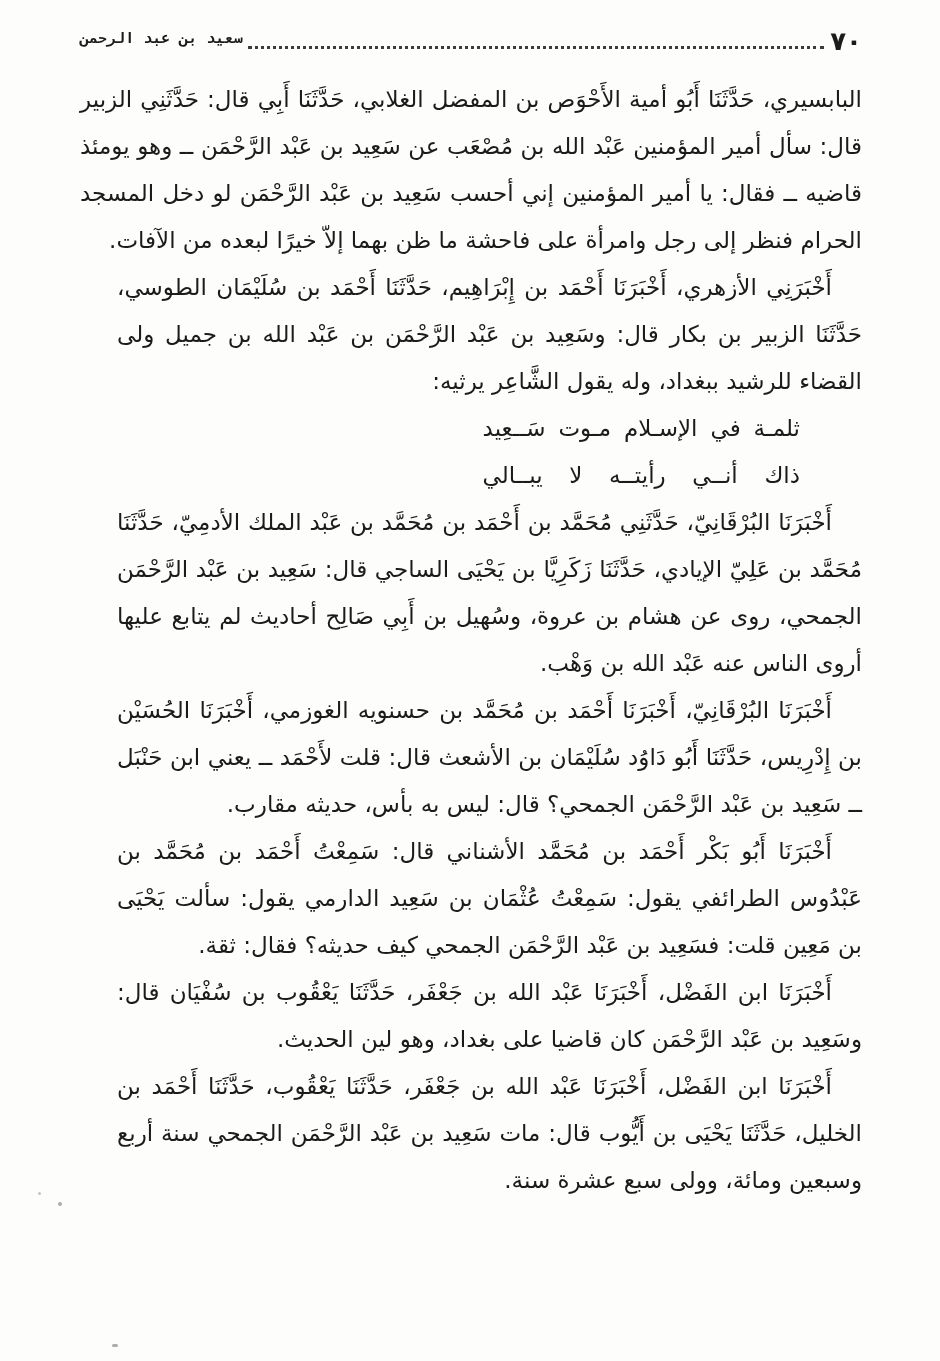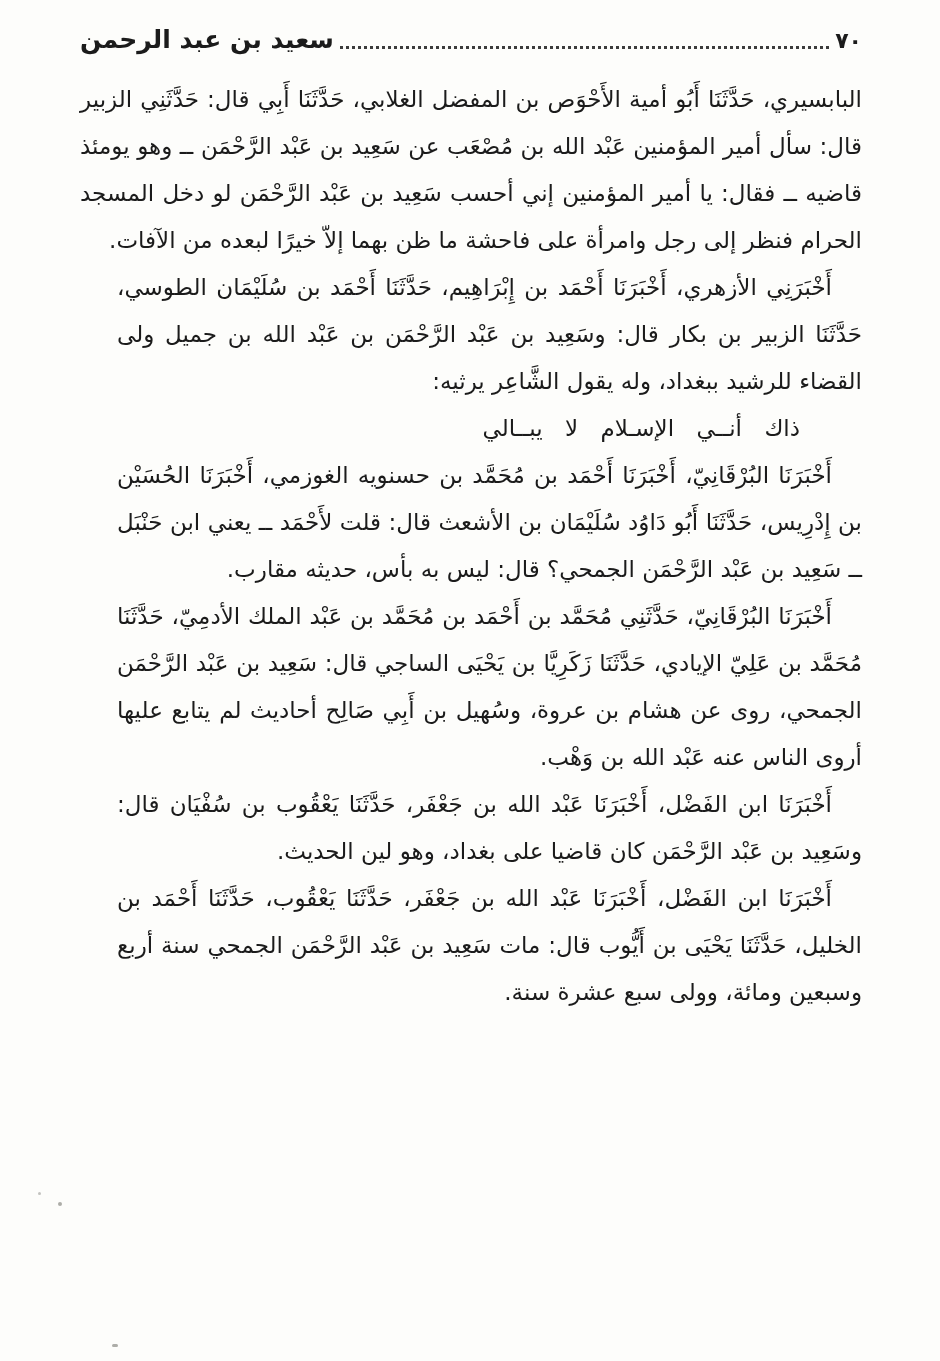--- a/index.html
+++ b/index.html
@@ -20,33 +20,34 @@
     overflow: hidden;
   }
   
   .page-header {
     display: flex;
     align-items: flex-end;
     font-weight: bold;
     margin-bottom: 20px;
   }
   .page-num {
-    font-size: 22px;
+    font-size: 26px;
     line-height: 30px;
     letter-spacing: 1px;
   }
   .leader {
     flex: 1;
     height: 0;
     border-bottom: 3px dotted #3c3c3c;
     margin: 0 6px 7px 6px;
   }
   .chapter-title {
-    font-size: 25px;
+    font-size: 15px;
     line-height: 32px;
+    font-family: Liberation Mono, monospace;
   }
   
   .body-text {
     font-size: 23px;
     line-height: 47px;
     text-align: justify;
   }
   .para {
     margin: 0;
   }
@@ -91,30 +92,32 @@
   </div>
 
   <div class="body-text">
 
     <p class="para">البابسيري، حَدَّثَنَا أَبُو أمية الأَحْوَص بن المفضل الغلابي، حَدَّثَنَا أَبِي قال: حَدَّثَنِي الزبير قال: سأل أمير المؤمنين عَبْد الله بن مُصْعَب عن سَعِيد بن عَبْد الرَّحْمَن ــ وهو يومئذ قاضيه ــ فقال: يا أمير المؤمنين إني أحسب سَعِيد بن عَبْد الرَّحْمَن لو دخل المسجد الحرام فنظر إلى رجل وامرأة على فاحشة ما ظن بهما إلاّ خيرًا لبعده من الآفات.</p>
 
     <p class="para indent">أَخْبَرَنِي الأزهري، أَخْبَرَنَا أَحْمَد بن إِبْرَاهِيم، حَدَّثَنَا أَحْمَد بن سُلَيْمَان الطوسي، حَدَّثَنَا الزبير بن بكار قال: وسَعِيد بن عَبْد الرَّحْمَن بن عَبْد الله بن جميل ولى القضاء للرشيد ببغداد، وله يقول الشَّاعِر يرثيه:</p>
 
     <div class="poem">
       <div class="verse">
+        <span class="hemistich">ثلمـة في الإسـلام مـوت سَــعِيد</span>
       </div>
       <div class="verse">
-        <span class="hemistich">ذاك أنــي الإسـلام لا يبــالي</span>
+        <span class="hemistich">ذاك أنــي رأيتــه لا يبــالي</span>
       </div>
     </div>
 
+    <p class="para indent">أَخْبَرَنَا البُرْقَانِيّ، حَدَّثَنِي مُحَمَّد بن أَحْمَد بن مُحَمَّد بن عَبْد الملك الأدمِيّ، حَدَّثَنَا مُحَمَّد بن عَلِيّ الإيادي، حَدَّثَنَا زَكَرِيَّا بن يَحْيَى الساجي قال: سَعِيد بن عَبْد الرَّحْمَن الجمحي، روى عن هشام بن عروة، وسُهيل بن أَبِي صَالِح أحاديث لم يتابع عليها أروى الناس عنه عَبْد الله بن وَهْب.</p>
+
     <p class="para indent">أَخْبَرَنَا البُرْقَانِيّ، أَخْبَرَنَا أَحْمَد بن مُحَمَّد بن حسنويه الغوزمي، أَخْبَرَنَا الحُسَيْن بن إِدْرِيس، حَدَّثَنَا أَبُو دَاوُد سُلَيْمَان بن الأشعث قال: قلت لأَحْمَد ــ يعني ابن حَنْبَل ــ سَعِيد بن عَبْد الرَّحْمَن الجمحي؟ قال: ليس به بأس، حديثه مقارب.</p>
 
-    <p class="para indent">أَخْبَرَنَا البُرْقَانِيّ، حَدَّثَنِي مُحَمَّد بن أَحْمَد بن مُحَمَّد بن عَبْد الملك الأدمِيّ، حَدَّثَنَا مُحَمَّد بن عَلِيّ الإيادي، حَدَّثَنَا زَكَرِيَّا بن يَحْيَى الساجي قال: سَعِيد بن عَبْد الرَّحْمَن الجمحي، روى عن هشام بن عروة، وسُهيل بن أَبِي صَالِح أحاديث لم يتابع عليها أروى الناس عنه عَبْد الله بن وَهْب.</p>
-
+    <p class="para indent">أَخْبَرَنَا أَبُو بَكْر أَحْمَد بن مُحَمَّد الأشناني قال: سَمِعْتُ أَحْمَد بن مُحَمَّد بن عَبْدُوس الطرائفي يقول: سَمِعْتُ عُثْمَان بن سَعِيد الدارمي يقول: سألت يَحْيَى بن مَعِين قلت: فسَعِيد بن عَبْد الرَّحْمَن الجمحي كيف حديثه؟ فقال: ثقة.</p>
 
     <p class="para indent">أَخْبَرَنَا ابن الفَضْل، أَخْبَرَنَا عَبْد الله بن جَعْفَر، حَدَّثَنَا يَعْقُوب بن سُفْيَان قال: وسَعِيد بن عَبْد الرَّحْمَن كان قاضيا على بغداد، وهو لين الحديث.</p>
 
 
     <p class="para indent">أَخْبَرَنَا ابن الفَضْل، أَخْبَرَنَا عَبْد الله بن جَعْفَر، حَدَّثَنَا يَعْقُوب، حَدَّثَنَا أَحْمَد بن الخليل، حَدَّثَنَا يَحْيَى بن أَيُّوب قال: مات سَعِيد بن عَبْد الرَّحْمَن الجمحي سنة أربع وسبعين ومائة، وولى سبع عشرة سنة.</p>
 
   </div>
 
   <div class="speck s1"></div>
   <div class="speck s2"></div>

